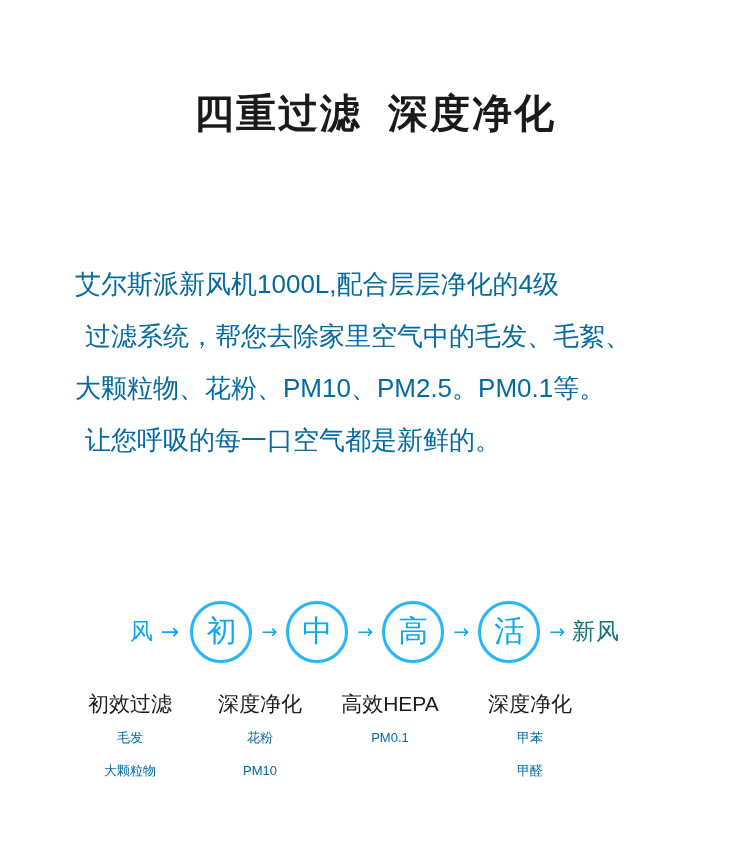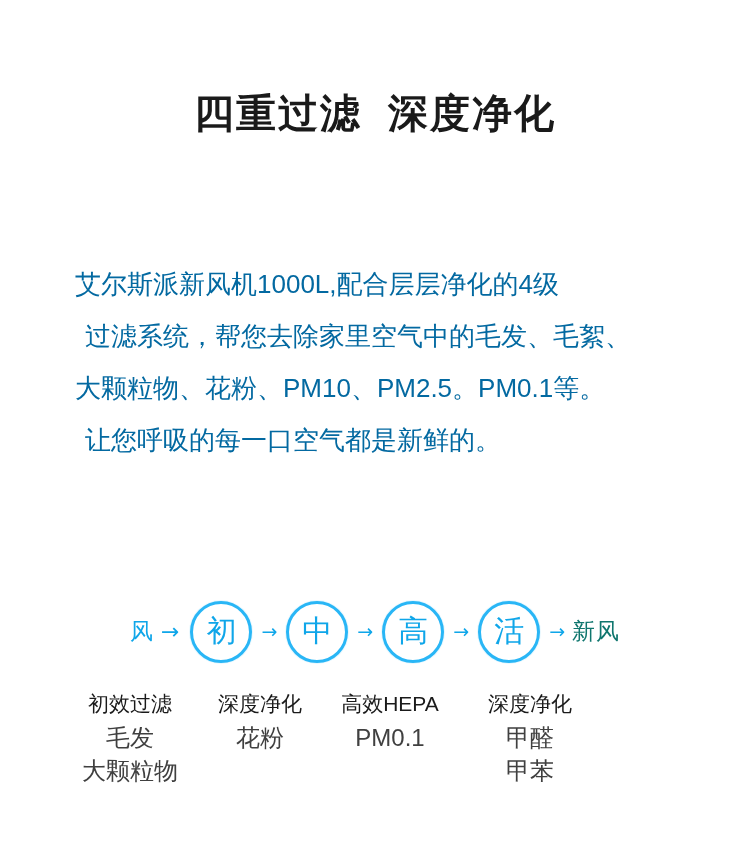--- a/index.html
+++ b/index.html
@@ -117,22 +117,22 @@
     width: 130px;
     text-align: center;
   }
   .col .ctitle {
     font-size: 21px;
     color: #1a1a1a;
     line-height: 34px;
     white-space: nowrap;
   }
   .col .citem {
-    font-size: 24px;
-    color: #404040;
+    font-size: 13px;
+    color: #0369a1;
     line-height: 33px;
     white-space: nowrap;
   }
   .col.wide {
     width: 150px;
   }
 </style>
 </head>
 <body>
 
@@ -172,28 +172,29 @@
 
     <div class="col">
       <div class="ctitle">初效过滤</div>
       <div class="citem">毛发</div>
       <div class="citem">大颗粒物</div>
     </div>
 
     <div class="col">
       <div class="ctitle">深度净化</div>
       <div class="citem">花粉</div>
+      <div class="citem">PM10</div>
     </div>
 
     <div class="col">
       <div class="ctitle">高效HEPA</div>
       <div class="citem">PM0.1</div>
     </div>
 
     <div class="col wide">
       <div class="ctitle">深度净化</div>
+      <div class="citem">甲苯</div>
       <div class="citem">甲醛</div>
-      <div class="citem">甲苯</div>
     </div>
 
   </div>
 
 </div>
 
 </body></html>

